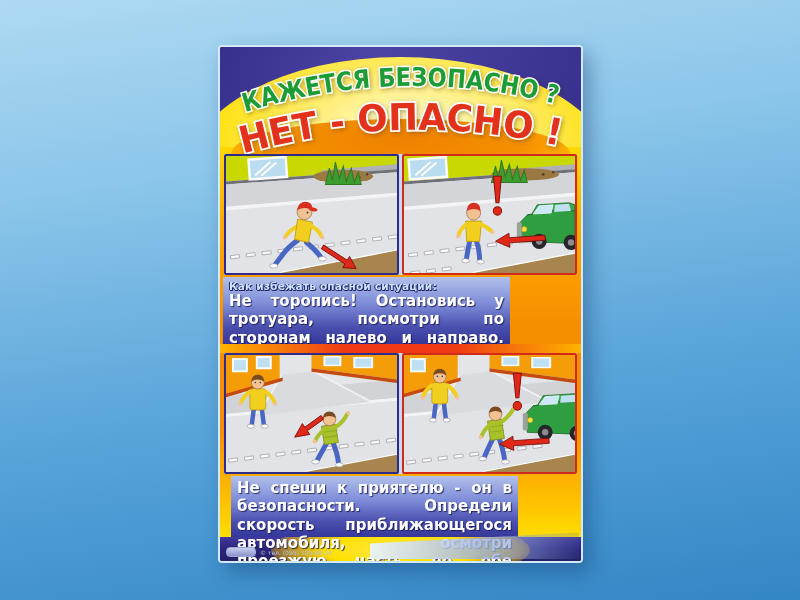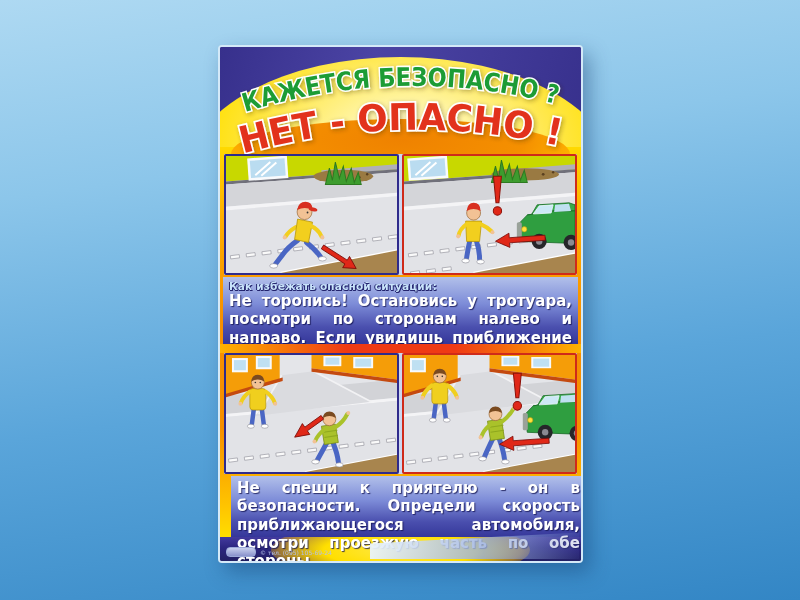--- a/index.html
+++ b/index.html
@@ -24,21 +24,21 @@
   .glow{position:absolute;left:14%;top:474px;width:72%;height:58px;border-radius:50%;z-index:3;
     background:radial-gradient(ellipse at 50% 50%,#ffe94a 0%,#ffdf00 42%,rgba(255,190,0,.55) 66%,rgba(255,170,0,0) 78%);}
   .band-bottom{position:absolute;left:0;top:490px;width:100%;height:24px;z-index:2;
     background:linear-gradient(180deg,#433a9e 0%,#2c2680 45%,#232064 100%);}
   .title-svg{position:absolute;left:8px;top:6px;width:345px;height:104px;z-index:4;}
   .row{position:absolute;left:4px;width:353px;height:121px;display:flex;gap:3px;background:#ccd7f0;z-index:4;}
   .row1{top:107px;} .row2{top:306px;}
   .panel{flex:1;border-radius:2px;overflow:hidden;background:#e7e8ec;}
   .panel svg{display:block;width:100%;height:100%;}
   .b-blue{border:2.5px solid #2f2b8c;} .b-red{border:2.5px solid #cf2a1a;}
-  .txt{position:absolute;left:3px;width:355px;z-index:4;padding:3px 6px 4px 6px;box-sizing:border-box;
+  .txt{position:absolute;left:3px;width:287px;z-index:4;padding:3px 6px 4px 6px;box-sizing:border-box;
     background:linear-gradient(180deg,#b2c0ea 0%,#7d8cd8 40%,#4a4fae 75%,#35379a 100%);}
   .txt1{top:230px;height:67px;} .txt2{top:429px;height:61px;margin-left:8px;}
   .t-head{font-size:10.5px;font-weight:bold;color:#c9e4fb;letter-spacing:.2px;
     text-shadow:1px 1px 0 #23246e,-1px 0 0 #23246e,0 1px 0 #23246e;}
   .t-body{font-size:15px;font-weight:bold;color:#ffffff;line-height:1.22;text-align:justify;
     text-shadow:1px 1px 1px rgba(20,20,80,.8);}
   .sep{position:absolute;left:0;top:297px;width:100%;height:9px;z-index:4;
     background:linear-gradient(90deg,#ffb300 0%,#ef3a14 35%,#ef3a14 65%,#ffb300 100%);}
   .gloss{position:absolute;right:2px;bottom:2px;width:58%;height:28px;z-index:5;
     background:linear-gradient(100deg,rgba(236,246,253,.95) 0%,rgba(150,172,220,.8) 55%,rgba(70,80,160,.15) 100%);

